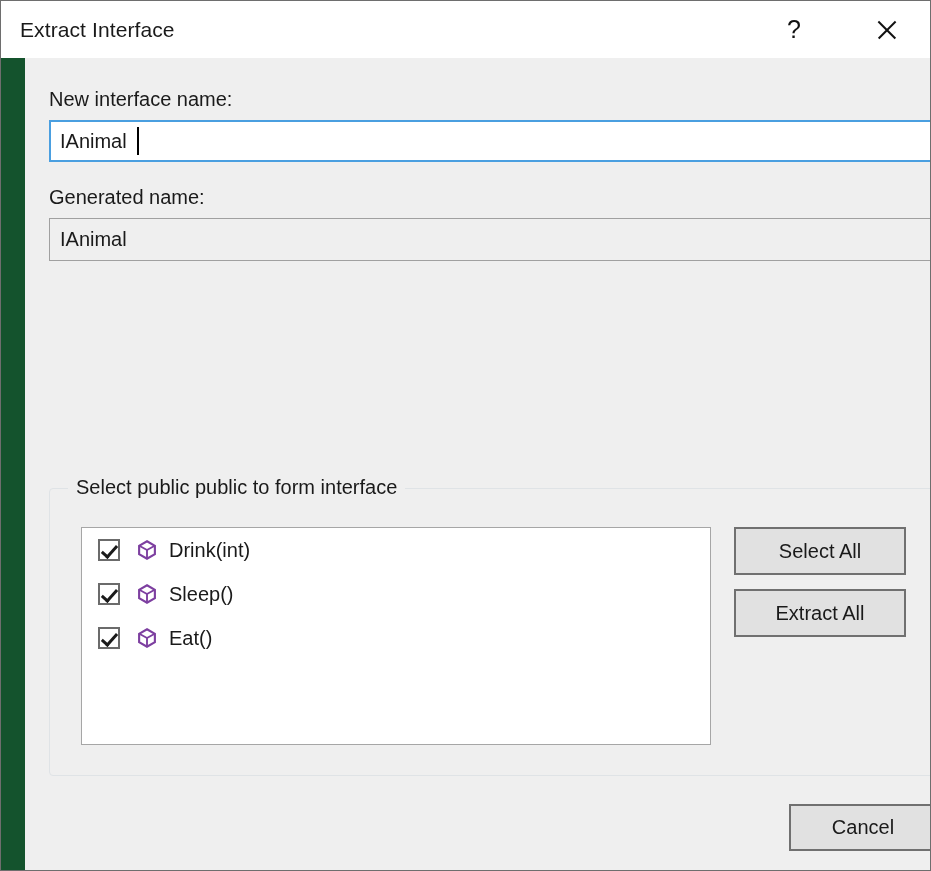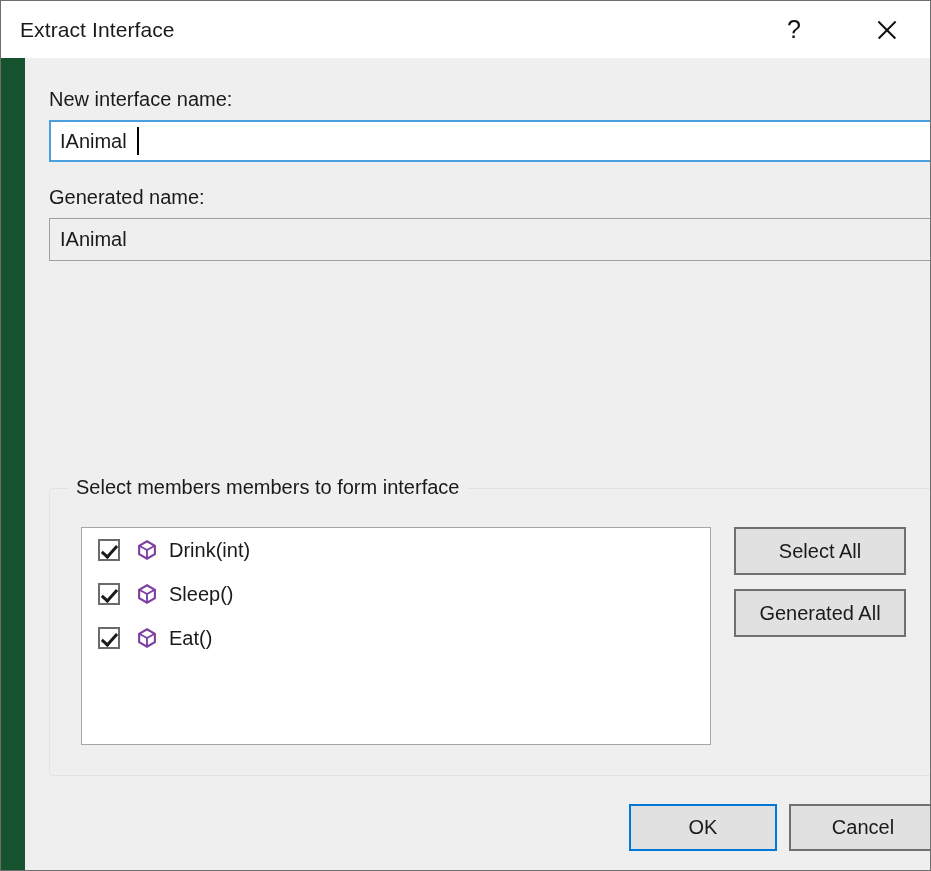--- a/index.html
+++ b/index.html
@@ -343,21 +343,21 @@
 
     <div class="lbl lbl-new-iface">New interface name:</div>
     <input class="input-new-iface" type="text" value="IAnimal" style="">
     <div class="caret"></div>
 
     <div class="lbl lbl-gen-name">Generated name:</div>
     <input class="input-gen-name" type="text" readonly="" value="IAnimal" style="">
 
 
     <div class="groupbox gb-members">
-      <div class="group-caption">Select members members to form interface</div>
+      <div class="group-caption">Select public public to form interface</div>
 
       <div class="member-list">
 
         <div class="member-row">
           <span class="chk checked"></span>
           <svg class="member-icon" viewBox="0 0 16 16">
             <path d="M8 1 L14.3 4.6 L14.3 11.4 L8 15 L1.7 11.4 L1.7 4.6 Z" fill="#ffffff" stroke="#7d3fa0" stroke-width="1.7"></path>
             <path d="M8 8 L8 14.3" stroke="#7d3fa0" stroke-width="1.5"></path>
             <path d="M8 8 L2.2 4.8" stroke="#7d3fa0" stroke-width="1.5"></path>
             <path d="M8 8 L13.8 4.8" stroke="#7d3fa0" stroke-width="1.5"></path>
@@ -383,24 +383,23 @@
             <path d="M8 8 L8 14.3" stroke="#7d3fa0" stroke-width="1.5"></path>
             <path d="M8 8 L2.2 4.8" stroke="#7d3fa0" stroke-width="1.5"></path>
             <path d="M8 8 L13.8 4.8" stroke="#7d3fa0" stroke-width="1.5"></path>
           </svg>
           <span class="member-label">Eat()</span>
         </div>
 
       </div>
 
       <button class="side-btn btn-select-all">Select All</button>
-      <button class="side-btn btn-deselect-all">Generated All</button>
+      <button class="side-btn btn-deselect-all">Extract All</button>
     </div>
 
-    <button class="footer-btn btn-ok">OK</button>
     <button class="footer-btn btn-cancel">Cancel</button>
 
     <div class="grip">
       <i style="left:14px;top:0px;"></i>
       <i style="left:14px;top:5px;"></i>
         <i style="left:9px;top:5px;"></i>
       <i style="left:14px;top:10px;"></i>
         <i style="left:9px;top:10px;"></i>
         <i style="left:4px;top:10px;"></i>
       <i style="left:14px;top:15px;"></i>

